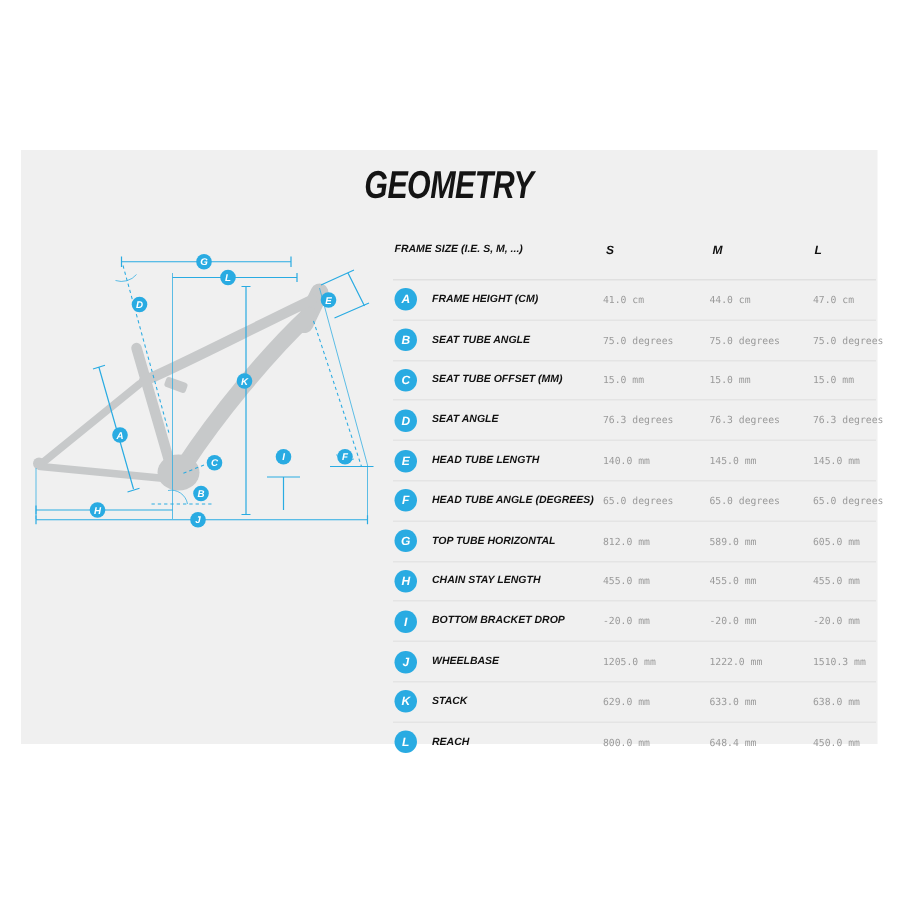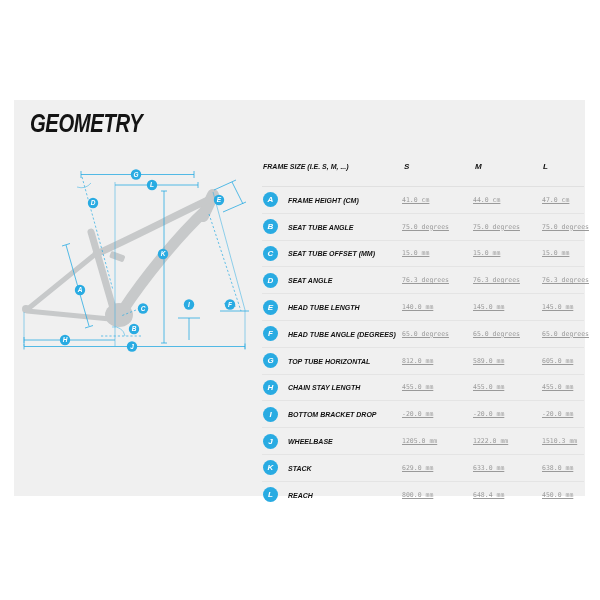--- a/index.html
+++ b/index.html
@@ -4,21 +4,21 @@
 <style>
   html,body{margin:0;padding:0;}
   body{
     width:600px;height:600px;background:#ffffff;position:relative;
     font-family:"Liberation Sans",sans-serif;overflow:hidden;
   }
   .panel{
     position:absolute;left:14px;top:100px;width:571px;height:396px;
     background:#f0f0f0;
   }
-  .title-wrap{position:absolute;top:8px;left:0;right:0;text-align:left;}
+  .title-wrap{position:absolute;top:8px;left:0;right:0;text-align:center;}
   .title{
     display:inline-block;font-size:26px;font-weight:700;font-style:italic;
     color:#141414;transform:scaleX(0.78);letter-spacing:-0.5px;white-space:nowrap;
   }
   .diagram-svg{position:absolute;left:2px;top:50px;width:250px;height:222px;}
 
   .gtable{position:absolute;left:248px;top:52px;width:322px;}
   .thead{position:relative;height:34px;border-bottom:1px solid #e0e0e0;}
   .hlabel{
     position:absolute;left:1px;top:11px;font-size:7px;font-weight:700;
@@ -37,21 +37,20 @@
     font-style:italic;display:flex;align-items:center;justify-content:center;
   }
   .rlabel{
     position:absolute;left:26px;top:50%;transform:translateY(-50%);
     font-size:7px;font-weight:700;font-style:italic;color:#111;white-space:nowrap;
   }
   .val{
     position:absolute;top:50%;transform:translateY(-50%);
     font-family:"DejaVu Sans Mono",monospace;font-size:6.5px;color:#9a9a9a;
     white-space:nowrap;
-    text-decoration:underline;
   }
   .v1{left:140px}.v2{left:211px}.v3{left:280px}
 
   .dim{stroke:#29abe2;stroke-width:0.8;fill:none;}
   .dim-thin{stroke:#29abe2;stroke-width:0.5;fill:none;}
   .dim-dash{stroke:#29abe2;stroke-width:0.7;fill:none;stroke-dasharray:2.2,2;}
   .frame-stroke{stroke:#c7c9ca;fill:none;stroke-linecap:round;}
   .frame-fill{fill:#c7c9ca;stroke:none;}
   .dbadge{fill:#29abe2;}
   .dbadge-txt{

